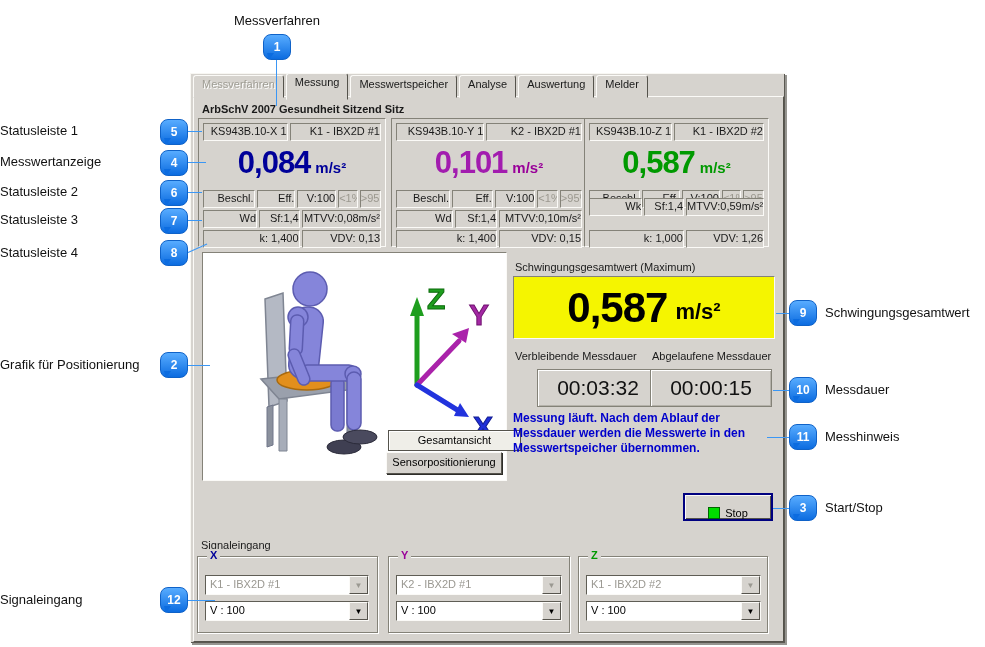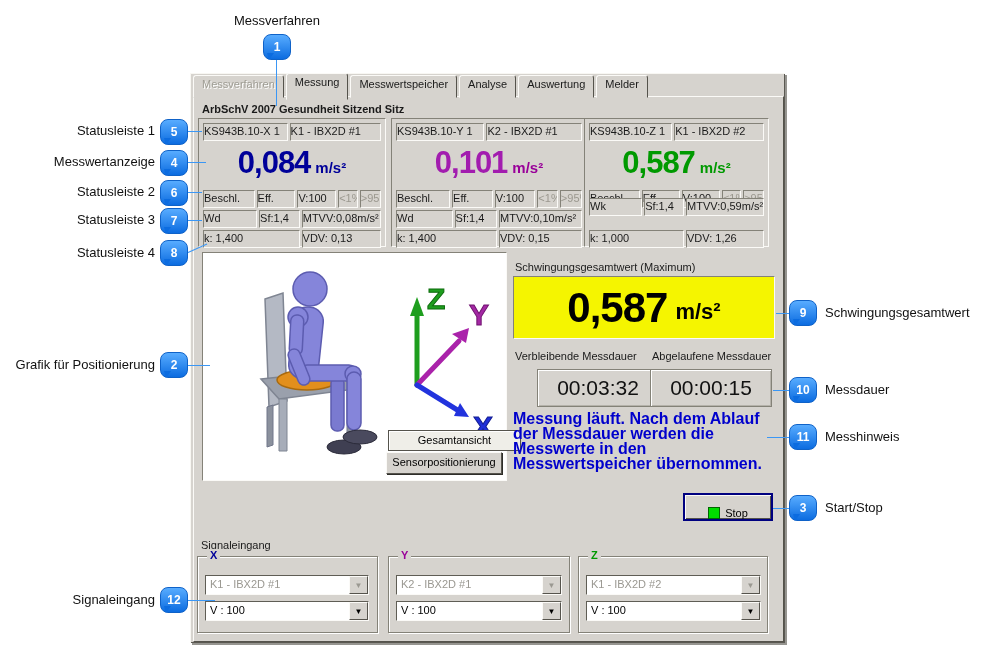--- a/index.html
+++ b/index.html
@@ -17,21 +17,21 @@
   .tab.active{margin-top:-2px;height:23px;font-weight:normal;border-bottom:1px solid #d6d3ce;z-index:4;}
   .tab.disabled{color:#9f9d94;text-shadow:1px 1px 0 #ffffff;}
   .proc-text{position:absolute;left:202px;top:103px;font-size:11px;color:#1a1a1a;font-weight:bold;}
 
   
   .mpanel{position:absolute;top:118px;height:129px;background:#d6d3ce;border:1px solid;
           border-color:#848278 #fbfaf7 #fbfaf7 #848278;box-sizing:border-box;}
   .mp-x{left:198px;width:188px;} .mp-y{left:391px;width:196px;} .mp-z{left:584px;width:185px;}
   .cellrow{position:absolute;left:4px;right:4px;display:flex;gap:2px;}
   .cell{background:#d6d3ce;border:1px solid;border-color:#848278 #fbfaf7 #fbfaf7 #848278;
-        font-size:11px;color:#1a1a1a;text-align:left;line-height:15px;height:16px;box-sizing:content-box;
+        font-size:11px;color:#1a1a1a;text-align:right;line-height:15px;height:16px;box-sizing:content-box;
         overflow:hidden;white-space:nowrap;}
   .cell.gray{color:#9b988f;}
   .bigval{position:absolute;left:0;right:0;top:26px;height:44px;text-align:center;font-weight:bold;}
   .bigval .num{font-size:31px;letter-spacing:-1px;}
   .bigval .unit{font-size:15px;margin-left:5px;}
 
   
   .gfx{position:absolute;left:202px;top:252px;width:303px;height:227px;background:#fff;
        border:1px solid;border-color:#848278 #fbfaf7 #fbfaf7 #848278;box-sizing:content-box;}
   .btn{position:absolute;font-size:11px;text-align:center;box-sizing:border-box;cursor:default;}
@@ -43,21 +43,21 @@
   .smalllabel{position:absolute;font-size:11px;color:#1a1a1a;white-space:nowrap;}
   .overall-box{position:absolute;left:513px;top:276px;width:262px;height:63px;
                border:1px solid;border-color:#848278 #fbfaf7 #fbfaf7 #848278;box-sizing:border-box;
                display:flex;align-items:center;justify-content:center;}
   .overall-box .num{font-size:42px;font-weight:bold;letter-spacing:-1px;color:#000;}
   .overall-box .unit{font-size:22px;font-weight:bold;color:#000;margin-left:8px;margin-top:8px;}
   .timer{position:absolute;top:369px;width:122px;height:38px;background:#d6d3ce;
          border:1px solid #848278;box-shadow:inset 1px 1px 0 #fff, inset -1px -1px 0 #b5b2aa;
          box-sizing:border-box;display:flex;align-items:center;justify-content:center;
          font-size:21px;color:#111;}
-  .hint{position:absolute;left:513px;top:411px;width:262px;font-size:16px;font-weight:bold;line-height:15px;}
+  .hint{position:absolute;left:513px;top:411px;width:262px;font-size:12px;font-weight:bold;line-height:15px;}
   .stopbtn{position:absolute;left:683px;top:493px;width:90px;height:28px;border:2px solid #000080;
            background:#d6d3ce;box-sizing:border-box;display:flex;align-items:flex-end;justify-content:center;
            gap:5px;box-shadow:inset 1px 1px 0 #fbfaf7, inset -1px -1px 0 #55534c;font-size:11px;cursor:default;}
   .stop-square{display:inline-block;width:12px;height:12px;border:1px solid #006600;box-sizing:border-box;}
 
   
   .groupbox{position:absolute;top:556px;height:77px;border:1px solid #848278;
             box-shadow:inset 1px 1px 0 #fff, 1px 1px 0 #fff;box-sizing:border-box;}
   .gb-legend{position:absolute;top:549px;font-size:11px;font-weight:bold;background:#d6d3ce;padding:0 3px;z-index:2;}
   .combo{position:absolute;height:20px;background:#fff;border:1px solid;
@@ -69,21 +69,21 @@
   .combo.disabled .arrow{color:#9a9891;}
 
   
   .bubble{position:absolute;width:28px;height:26px;border-radius:8px;
           background:linear-gradient(#58acff,#0c6ce0);border:1px solid #0f62c8;
           color:#fff;font-size:12px;font-weight:bold;display:flex;align-items:center;justify-content:center;
           z-index:6;box-sizing:border-box;}
   .bubble::after{content:"";position:absolute;left:3px;bottom:-6px;width:0;height:0;
                  border:5px solid transparent;border-top:7px solid #0c6ce0;border-left-width:2px;}
   .callout-label{position:absolute;font-size:13px;color:#111;white-space:nowrap;z-index:6;}
-  .lefties{text-align:right;width:155px;left:0;}
+  .lefties{width:155px;left:0;}
   .cline{position:absolute;height:0;border-top:1px solid #3b97f5;z-index:5;}
   .clinev{position:absolute;width:0;border-left:1px solid #3b97f5;z-index:5;}
 </style>
 </head>
 <body>
 
 <div id="canvas">
 
   <div class="dialog"></div>
   <div class="tabpage"></div>

